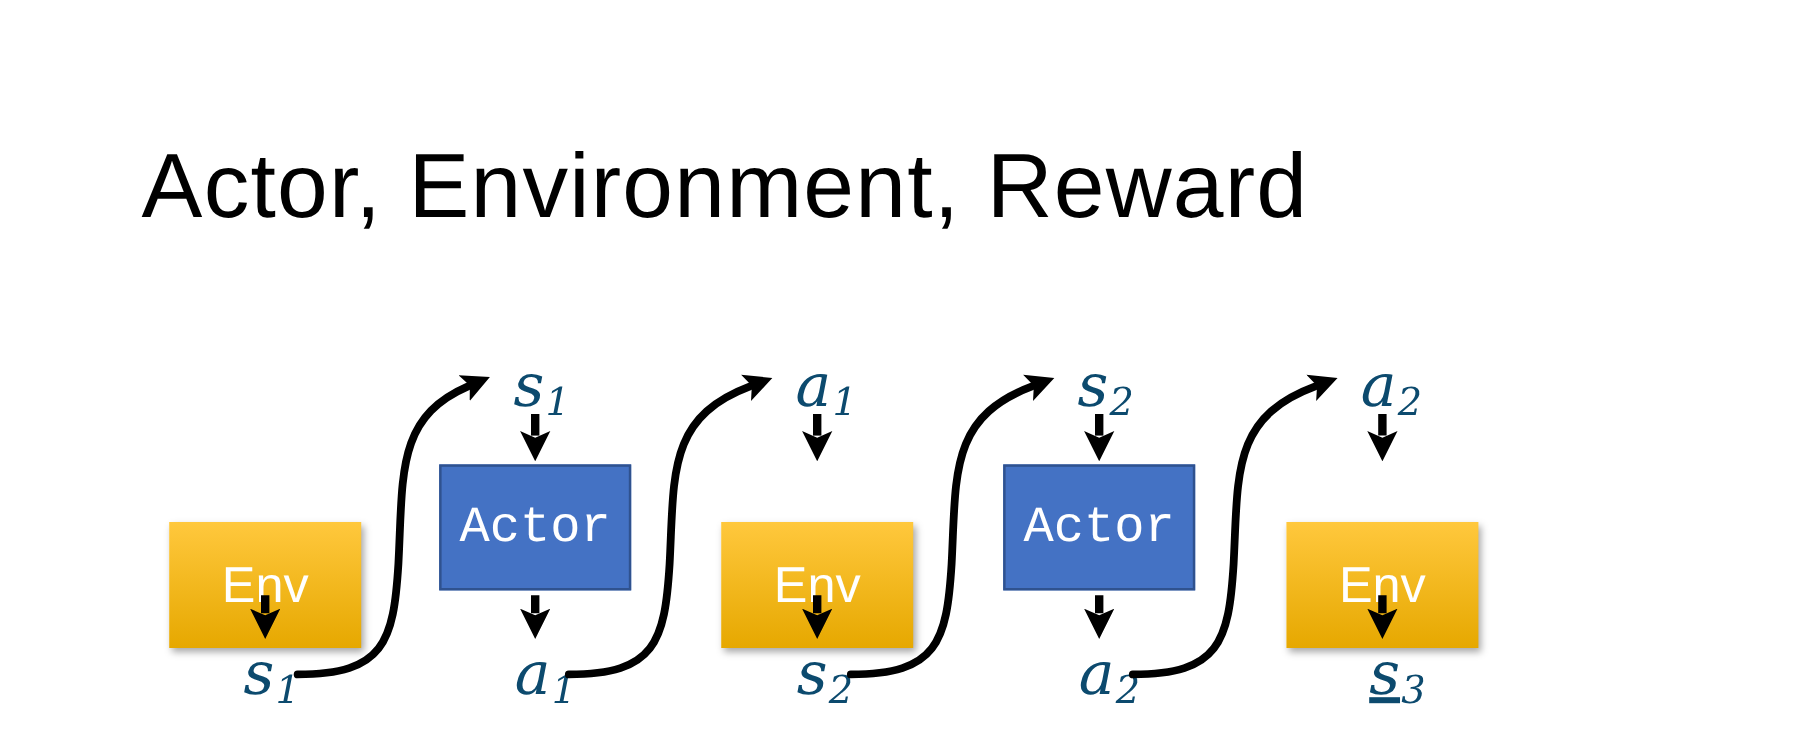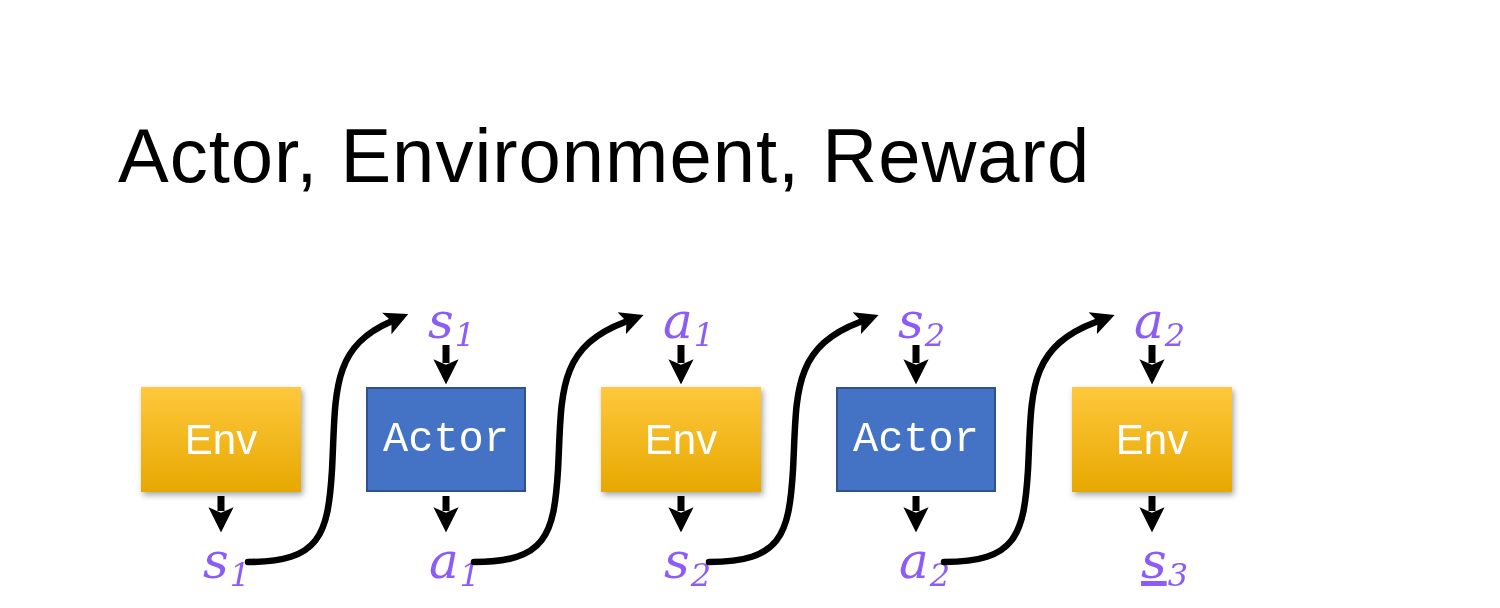--- a/index.html
+++ b/index.html
@@ -29,34 +29,35 @@
     display: flex;
     align-items: center;
     justify-content: center;
     color: var(--box-text, #fff);
     font-size: 42px;
     line-height: 1;
   }
   .box.env {
     background: linear-gradient(180deg, var(--env-top, #FFC83D) 0%, var(--env-bottom, #E6A800) 100%);
     box-shadow: 2px 3px 6px rgba(0,0,0,0.35);
+    margin-top: 48px;
   }
   .box.actor {
     background: var(--actor-fill, #4472C4);
     border: 2px solid var(--actor-border, #2F528F);
     box-sizing: border-box;
     font-family: Liberation Mono, monospace;
   }
   .mlabel {
     position: absolute;
     font-family: "DejaVu Serif", serif;
     font-style: italic;
     font-size: 50px;
     line-height: 1;
-    color: #8b5cf6;
+    color: #0c4a6e;
     white-space: nowrap;
   }
   .mlabel sub {
     font-size: 32px;
     line-height: 0;
     vertical-align: -0.25em;
     margin-left: 1px;
   }
   .mlabel.toprow { top: 296px; }
   .mlabel.bottomrow { top: 536px; }

